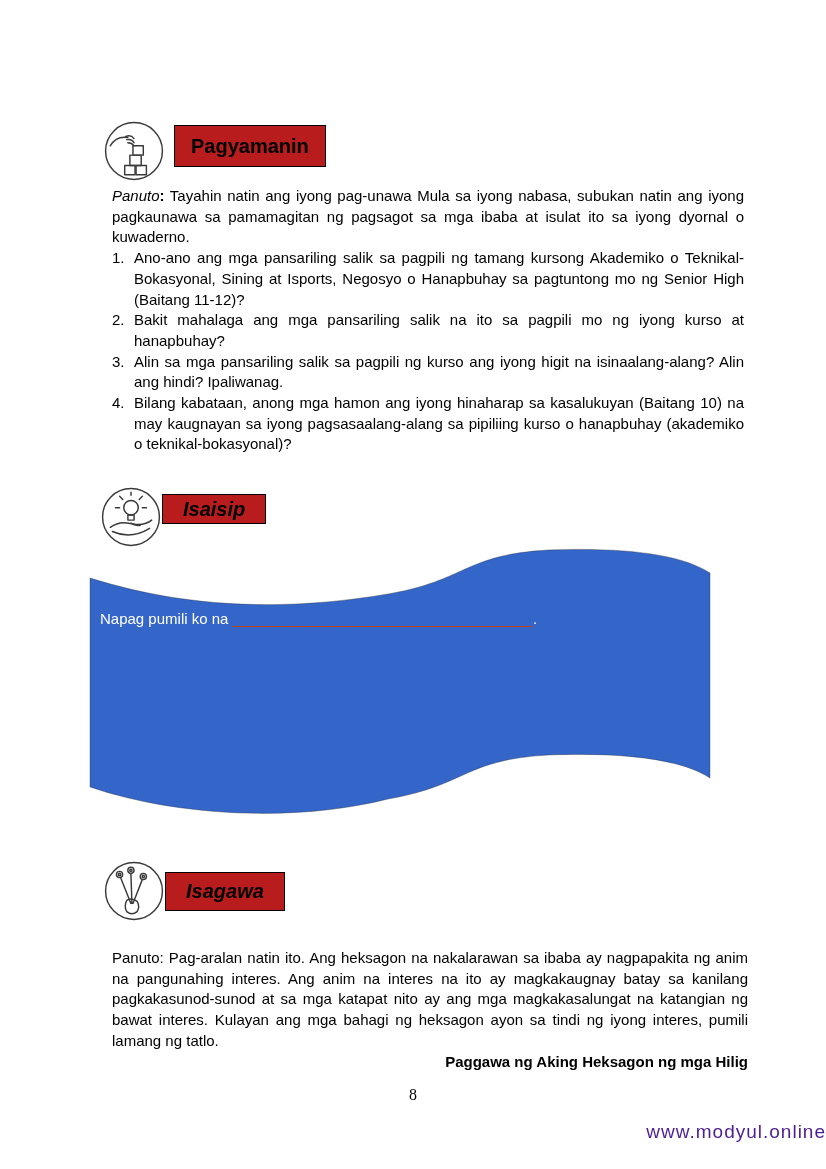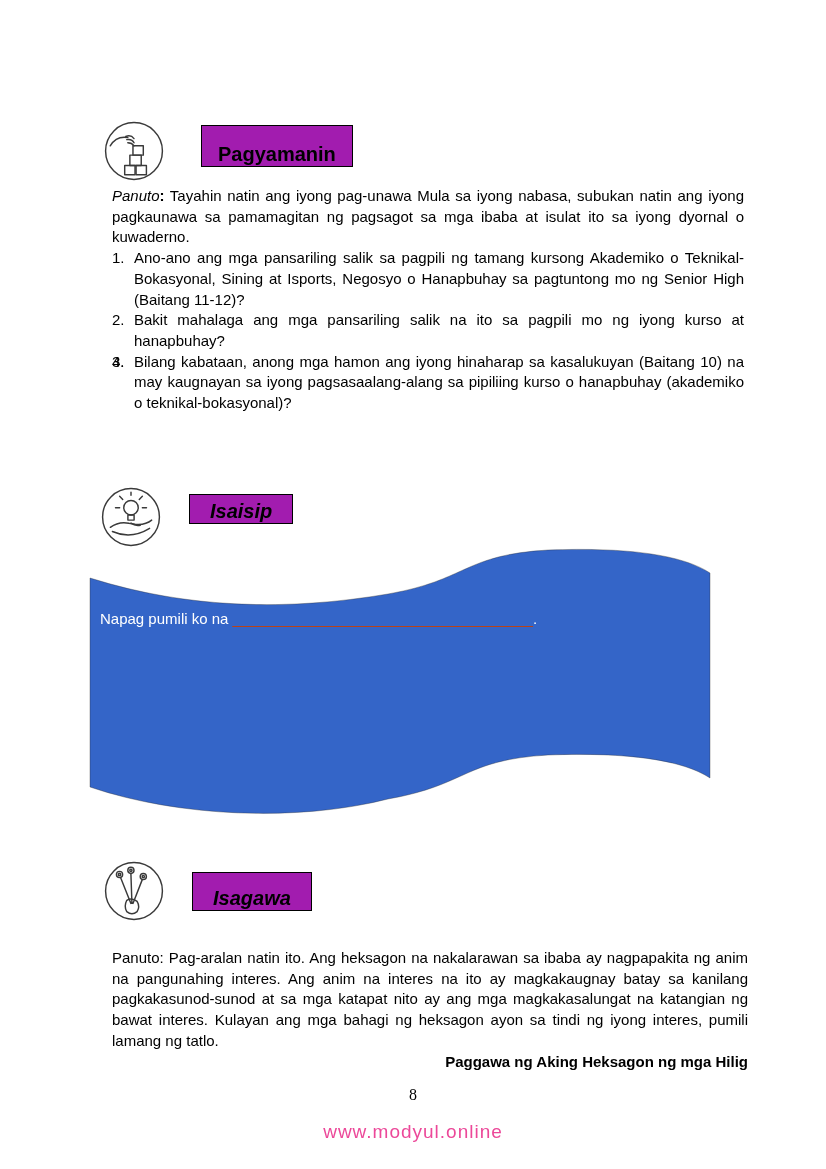--- a/index.html
+++ b/index.html
@@ -5,22 +5,22 @@
   * { margin:0; padding:0; box-sizing:border-box; }
   html,body { background:#ffffff; }
   .page {
     position:relative; width:826px; height:1169px; margin:0 auto;
     background:#ffffff; overflow:hidden;
     font-family:"Liberation Sans", sans-serif; color:#000;
   }
   .hdr-icon { position:absolute; width:62px; height:62px; }
   .hdr-icon svg { width:100%; height:100%; stroke:#3a3a3a; fill:none; stroke-width:1.4; stroke-linecap:round; stroke-linejoin:round; }
   .hdr-box {
-    position:absolute; border:1.5px solid #000; background:#a21caf;
-    display:flex; align-items:flex-end; padding:0 16px;margin-left:27px;
+    position:absolute; border:1.5px solid #000; background:#b91c1c;
+    display:flex; align-items:center; padding:0 16px;
   }
   .hdr-title { font-size:20px; font-weight:bold; white-space:nowrap; }
   .italic-title { font-style:italic; }
   .body-text {
     position:absolute; left:100px; width:632px;
     font-size:15px; line-height:20.7px; text-align:justify;margin-left:12px;
   }
   .panuto-label { font-style:italic; }
   .panuto-colon { font-weight:bold; }
   .q { position:relative; padding-left:22px; }
@@ -29,22 +29,22 @@
   .ribbon-line {
     position:absolute; left:100px; color:#ffffff; font-size:15px; white-space:nowrap;
   }
   .ribbon-blank { color:#c2410c; }
   .activity-title { text-align:right; font-weight:bold; margin-top:0; }
   .page-number {
     position:absolute; left:0; top:1086px; width:100%; text-align:center;
     font-family:"Liberation Serif", serif; font-size:16px;
   }
   .watermark {
-    position:absolute; left:0; top:1121px; width:100%; text-align:center;
-    font-size:19px; letter-spacing:1px; color:#ec4899;
+    position:absolute; left:0; top:1121px; width:100%; text-align:right;
+    font-size:19px; letter-spacing:1px; color:#4c1d95;
   }
 </style>
 </head>
 <body>
 
 <div class="page">
 
   <div class="hdr-icon" style="left:103px; top:120px;">
     <svg viewBox="0 0 60 60">
       <circle cx="30" cy="30" r="27.5"></circle>
@@ -67,20 +67,21 @@
     <div class="q">
       <span class="q-num">1.</span>
       <span>Ano-ano ang mga pansariling salik sa pagpili ng tamang kursong Akademiko o Teknikal-Bokasyonal, Sining at Isports, Negosyo o Hanapbuhay sa pagtuntong mo ng Senior High (Baitang 11-12)?</span>
     </div>
     <div class="q">
       <span class="q-num">2.</span>
       <span>Bakit mahalaga ang mga pansariling salik na ito sa pagpili mo ng iyong kurso at hanapbuhay?</span>
     </div>
     <div class="q">
       <span class="q-num">3.</span>
+      <span>Alin sa mga pansariling salik sa pagpili ng kurso ang iyong higit na isinaalang-alang? Alin ang hindi? Ipaliwanag.</span>
     </div>
     <div class="q">
       <span class="q-num">4.</span>
       <span>Bilang kabataan, anong mga hamon ang iyong hinaharap sa kasalukuyan (Baitang 10) na may kaugnayan sa iyong pagsasaalang-alang sa pipiliing kurso o hanapbuhay (akademiko o teknikal-bokasyonal)?</span>
     </div>
   </div>
 
   <div class="hdr-icon" style="left:100px; top:486px;">
     <svg viewBox="0 0 60 60">
       <circle cx="30" cy="30" r="27.5"></circle>

